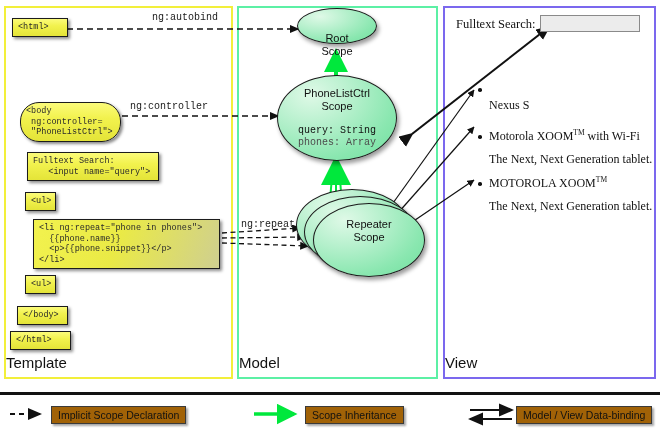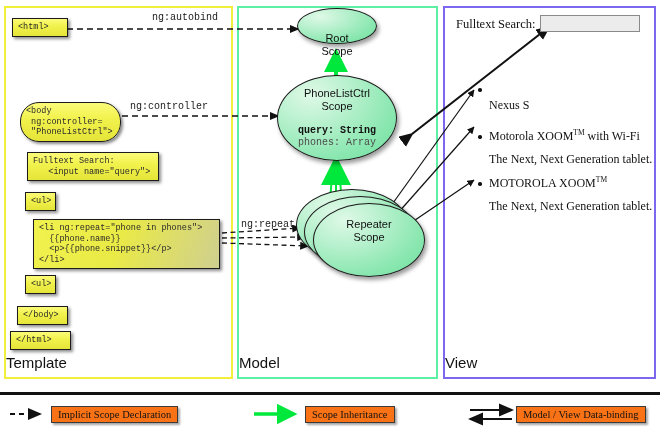--- a/index.html
+++ b/index.html
@@ -27,39 +27,39 @@
     background:linear-gradient(110deg,#f2f24e 0%,#eaea46 45%,#cfcf90 100%);}
 
   
   .scope{position:absolute;border-radius:50%;
     border:1.6px solid #1b1b1b;
     background:radial-gradient(ellipse at 28% 22%,#dff9e7 0%,#b5f0cc 35%,#8ae7b0 70%,#6fdf9d 100%);
     box-shadow:2px 3px 4px rgba(0,0,0,.4);
     text-align:center;box-sizing:border-box;}
   .scope .title{font-family:"Liberation Sans",sans-serif;font-size:11px;color:#111;line-height:13px;}
   .scope .prop{font-family:"Liberation Mono","DejaVu Sans Mono",monospace;font-size:10px;line-height:12px;}
-  .prop.bold{font-weight:bold;color:#111;}
+  .prop.bold{font-weight:normal;color:#111;}
   .prop.dim{color:#4c4c4c;}
 
   
   .v-label{position:absolute;font-family:"Liberation Serif",serif;font-size:12.5px;color:#111;}
   .v-input{position:absolute;box-sizing:border-box;border:1px solid #8a8a8a;background:#ececec;}
   .v-item{position:absolute;font-family:"Liberation Serif",serif;font-size:12px;color:#111;white-space:nowrap;}
   .v-bullet{position:absolute;width:3.5px;height:3.5px;border-radius:50%;background:#111;}
   .v-sup{font-size:7.5px;vertical-align:super;}
 
   
   .edge-label{position:absolute;font-family:"Liberation Mono","DejaVu Sans Mono",monospace;
     font-size:10px;color:#1a1a1a;white-space:nowrap;}
 
   
   #legend{position:absolute;left:0;top:392px;width:660px;height:43px;background:#fff;}
   #legend-rule{position:absolute;left:0;top:0;width:660px;height:3px;background:#111;}
-  .lg-box{position:absolute;box-sizing:border-box;border:1.5px solid #3a3a3a;background:#f97316;
-    font-family:Liberation Serif, serif;font-size:10.5px;color:#111;
+  .lg-box{position:absolute;box-sizing:border-box;border:1.5px solid #3a3a3a;background:#a16207;
+    font-family:Liberation Sans, sans-serif;font-size:10.5px;color:#111;
     padding:2px 6px;box-shadow:1.5px 1.5px 2px rgba(0,0,0,.35);white-space:nowrap;}
 
   svg.ovl{position:absolute;left:0;top:0;width:660px;height:435px;pointer-events:none;}
 </style>
 </head>
 <body>
 
 <div id="root">
 
   <div class="panel" id="panel-template">

